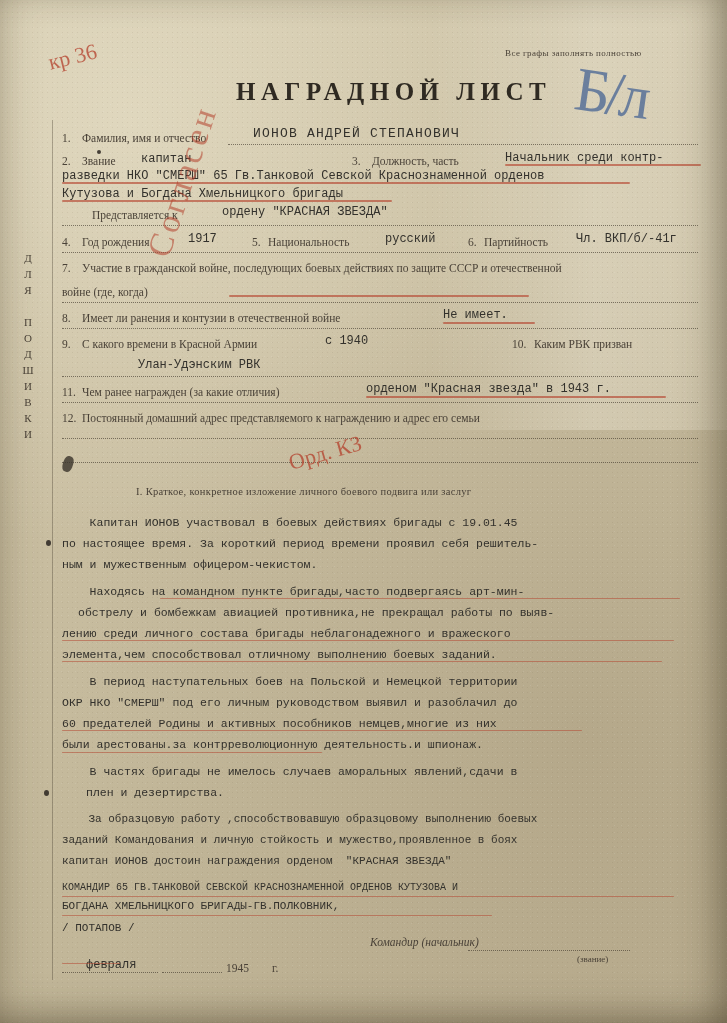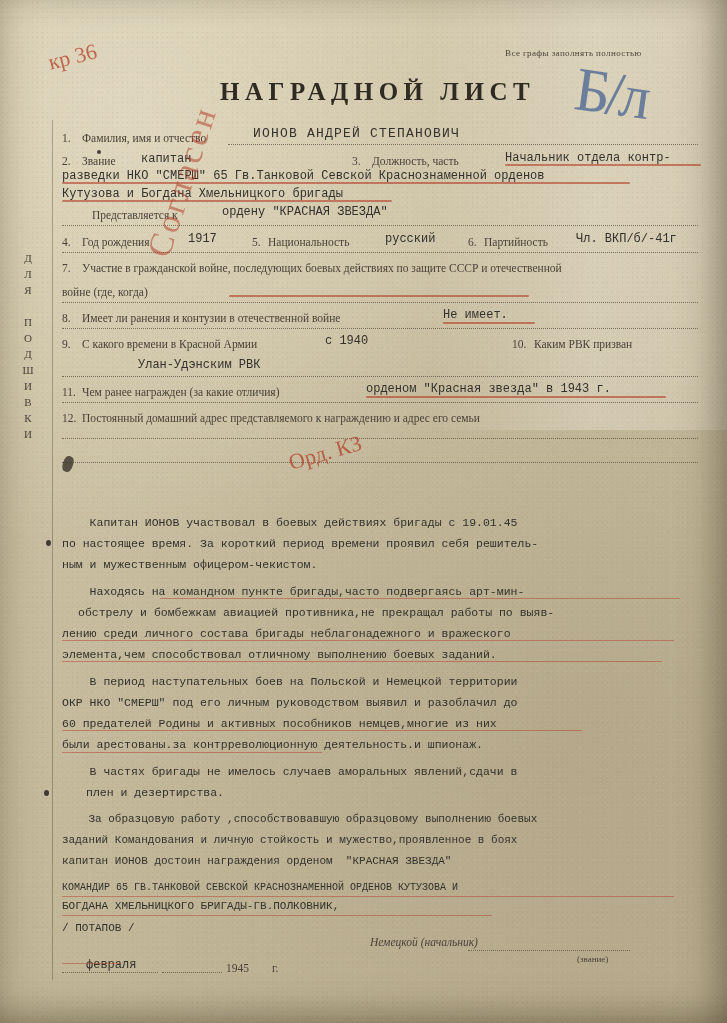--- a/index.html
+++ b/index.html
@@ -72,21 +72,21 @@
 
   
   .topnote {
     left: 505px; top: 48px;
     font-size: 9px;
     letter-spacing: .4px;
     color: #4c443a;
   }
 
   .title {
-    left: 220px; top: 78px;
+    left: 236px; top: 78px;
     font-size: 25px;
     letter-spacing: 5.5px;
     font-weight: bold;
     color: #2f2a22;
     font-family: "Liberation Serif", serif;
   }
 
   .ln { font-size: 11.5px; }
   .ln-small { font-size: 10.5px; }
 
@@ -182,21 +182,21 @@
     <div class="txt printed ln" style="left:82px; top:132px;">Фамилия, имя и отчество</div>
     <div class="txt typed" style="left:253px; top:126px; font-size:13px; letter-spacing:1.2px;">ИОНОВ АНДРЕЙ СТЕПАНОВИЧ</div>
     <div class="dotline" style="left:228px; top:144px; width:470px;"></div>
 
     <div class="txt printed ln" style="left:62px; top:155px;">2.</div>
     <div class="txt printed ln" style="left:82px; top:155px;">Звание</div>
     <div class="txt typed" style="left:141px; top:152px; font-size:12px;">капитан</div>
 
     <div class="txt printed ln" style="left:352px; top:155px;">3.</div>
     <div class="txt printed ln" style="left:372px; top:155px;">Должность, часть</div>
-    <div class="txt typed" style="left:505px; top:151px; font-size:12px;">Начальник отдела контр-</div>
+    <div class="txt typed" style="left:505px; top:151px; font-size:12px;">Начальник среди контр-</div>
     <div class="txt typed" style="left:62px; top:169px; font-size:12px;">разведки НКО "СМЕРШ" 65 Гв.Танковой Севской Краснознаменной орденов</div>
     <div class="txt typed" style="left:62px; top:187px; font-size:12px;">Кутузова и Богдана Хмельницкого бригады</div>
 
     <div class="txt printed ln" style="left:92px; top:209px;">Представляется к</div>
     <div class="txt typed" style="left:222px; top:205px; font-size:12px;">ордену "КРАСНАЯ ЗВЕЗДА"</div>
     <div class="dotline" style="left:62px; top:225px; width:636px;"></div>
 
     <div class="txt printed ln" style="left:62px; top:236px;">4.</div>
     <div class="txt printed ln" style="left:82px; top:236px;">Год рождения</div>
     <div class="txt typed" style="left:188px; top:232px; font-size:12px;">1917</div>
@@ -231,20 +231,21 @@
     <div class="txt printed ln" style="left:62px; top:386px;">11.</div>
     <div class="txt printed ln" style="left:82px; top:386px;">Чем ранее награжден (за какие отличия)</div>
     <div class="txt typed" style="left:366px; top:382px; font-size:12px;">орденом "Красная звезда" в 1943 г.</div>
     <div class="dotline" style="left:62px; top:402px; width:636px;"></div>
 
     <div class="txt printed ln" style="left:62px; top:412px;">12.</div>
     <div class="txt printed ln" style="left:82px; top:412px;">Постоянный домашний адрес представляемого к награждению и адрес его семьи</div>
     <div class="dotline" style="left:62px; top:438px; width:636px;"></div>
     <div class="dotline" style="left:62px; top:462px; width:636px;"></div>
 
+    <div class="txt printed ln-small" style="left:136px; top:486px; letter-spacing:.3px;">I. Краткое, конкретное изложение личного боевого подвига или заслуг</div>
 
     <div class="bodytext">
       <div class="txt typed" style="left:62px; top:516px;">    Капитан ИОНОВ участвовал в боевых действиях бригады с 19.01.45</div>
       <div class="txt typed" style="left:62px; top:537px;">по настоящее время. За короткий период времени проявил себя решитель-</div>
       <div class="txt typed" style="left:62px; top:558px;text-align:center;">ным и мужественным офицером-чекистом.</div>
       <div class="txt typed" style="left:62px; top:585px;">    Находясь на командном пункте бригады,часто подвергаясь арт-мин-</div>
       <div class="txt typed" style="left:78px; top:606px;">обстрелу и бомбежкам авиацией противника,не прекращал работы по выяв-</div>
       <div class="txt typed" style="left:62px; top:627px;text-align:right;">лению среди личного состава бригады неблагонадежного и вражеского</div>
       <div class="txt typed" style="left:62px; top:648px;">элемента,чем способствовал отличному выполнению боевых заданий.</div>
       <div class="txt typed" style="left:62px; top:675px;">    В период наступательных боев на Польской и Немецкой территории</div>
@@ -255,21 +256,21 @@
       <div class="txt typed" style="left:72px; top:786px;margin-left:14px;">плен и дезертирства.</div>
       <div class="txt typed" style="left:62px; top:813px; font-size:11px;">    За образцовую работу ,способствовавшую образцовому выполнению боевых</div>
       <div class="txt typed" style="left:62px; top:834px; font-size:11px;">заданий Командования и личную стойкость и мужество,проявленное в боях</div>
       <div class="txt typed" style="left:62px; top:855px; font-size:11px;">капитан ИОНОВ достоин награждения орденом  "КРАСНАЯ ЗВЕЗДА"</div>
     </div>
 
     <div class="txt typed" style="left:62px; top:882px; font-size:10px;">КОМАНДИР 65 ГВ.ТАНКОВОЙ СЕВСКОЙ КРАСНОЗНАМЕННОЙ ОРДЕНОВ КУТУЗОВА И</div>
     <div class="txt typed" style="left:62px; top:900px; font-size:11px;">БОГДАНА ХМЕЛЬНИЦКОГО БРИГАДЫ-ГВ.ПОЛКОВНИК,</div>
     <div class="txt typed" style="left:62px; top:922px; font-size:11px;">/ ПОТАПОВ /</div>
 
-    <div class="txt printed ln" style="left:370px; top:936px; font-style:italic;">Немецкой (начальник)</div>
+    <div class="txt printed ln" style="left:370px; top:936px; font-style:italic;">Командир (начальник)</div>
     <div class="dotline" style="left:468px; top:950px; width:162px;"></div>
     <div class="txt printed" style="left:577px; top:954px; font-size:9px;">(звание)</div>
 
     <div class="dotline" style="left:62px; top:972px; width:96px;"></div>
     <div class="txt typed" style="left:86px; top:958px; font-size:12px;">февраля</div>
     <div class="dotline" style="left:162px; top:972px; width:60px;"></div>
     <div class="txt printed ln" style="left:226px; top:962px;">1945</div>
     <div class="txt printed ln" style="left:272px; top:962px;">г.</div>
 
     <div class="vert">

